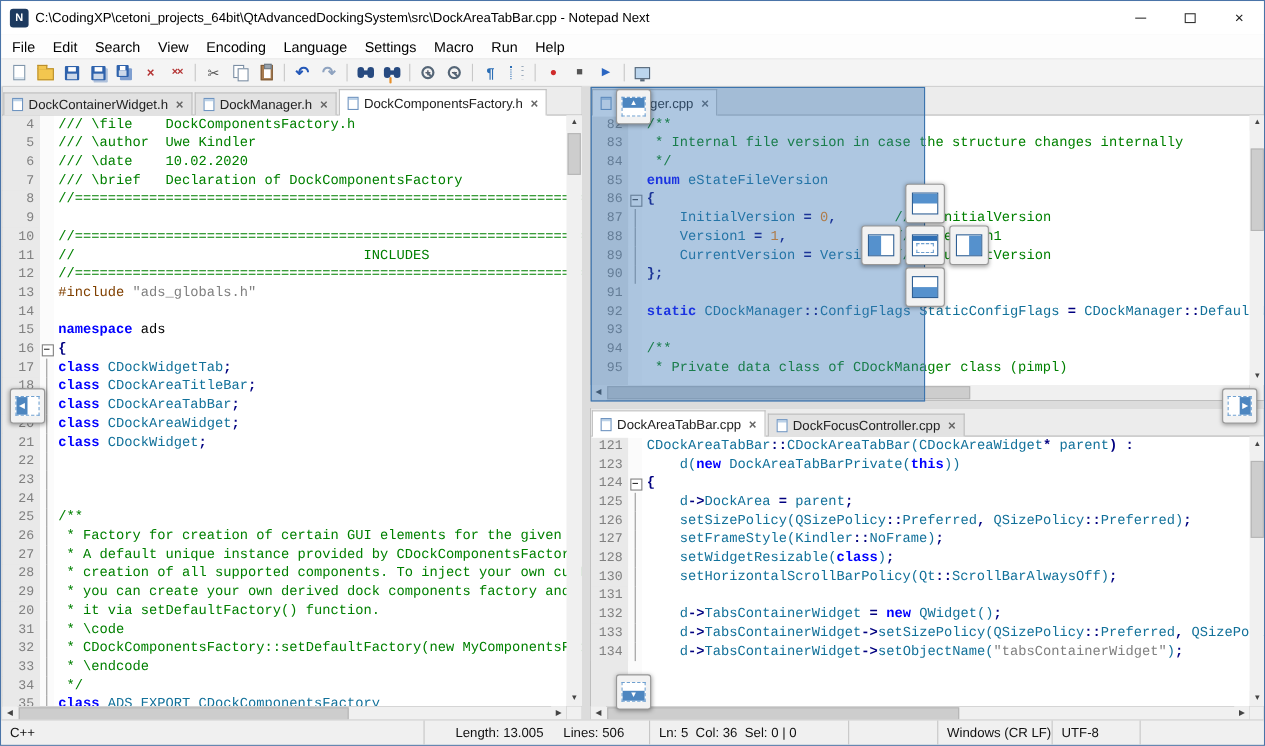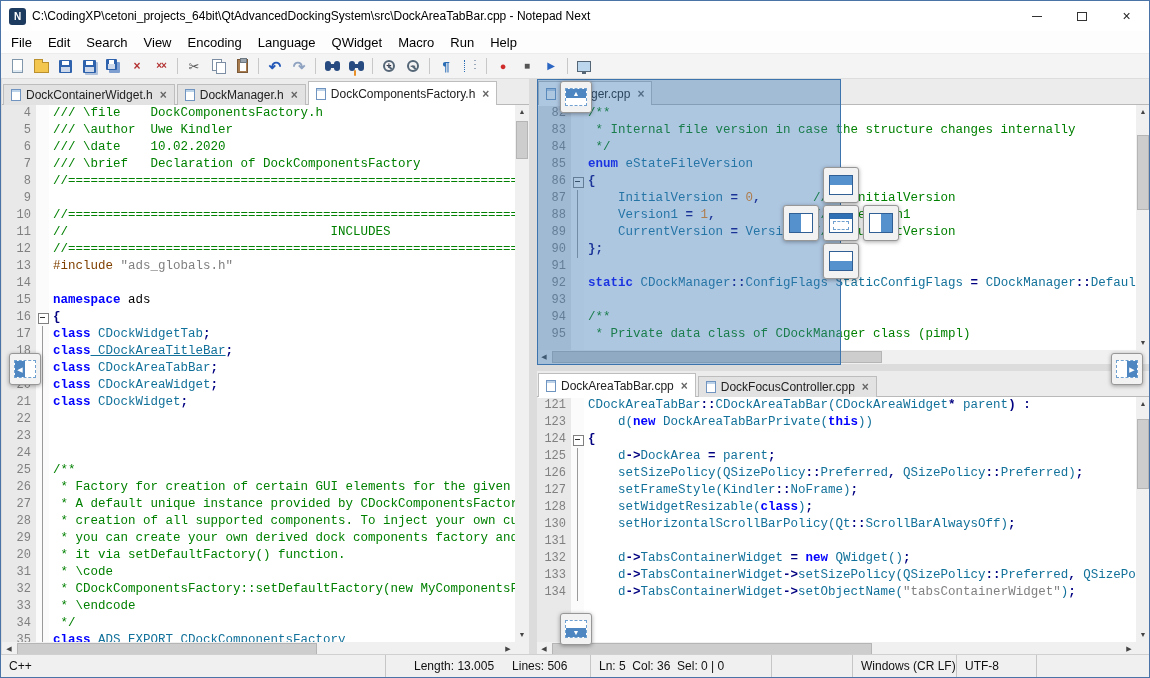--- a/index.html
+++ b/index.html
@@ -177,21 +177,21 @@
     </div>
   </div>
 
   <div class="menubar">
       <span class="mitem">File</span>
       <span class="mitem">Edit</span>
       <span class="mitem">Search</span>
       <span class="mitem">View</span>
       <span class="mitem">Encoding</span>
       <span class="mitem">Language</span>
-      <span class="mitem">QWidget</span>
+      <span class="mitem">Settings</span>
       <span class="mitem">Macro</span>
       <span class="mitem">Run</span>
       <span class="mitem">Help</span>
     </div>
   <div class="toolbar">
       <div class="tbtn">
         <div class="tic ic-new-file"></div>
       </div>
       <div class="tbtn">
         <div class="tic ic-open-file"></div>
@@ -293,21 +293,21 @@
           <div class="crow"><span class="ln">8</span><span class="fold"></span><span class="code"><span style="color: rgb(0, 128, 0);">//============================================================================</span></span></div>
           <div class="crow"><span class="ln">9</span><span class="fold"></span><span class="code"></span></div>
           <div class="crow"><span class="ln">10</span><span class="fold"></span><span class="code"><span style="color: rgb(0, 128, 0);">//============================================================================</span></span></div>
           <div class="crow"><span class="ln">11</span><span class="fold"></span><span class="code"><span style="color: rgb(0, 128, 0);">//                                   INCLUDES</span></span></div>
           <div class="crow"><span class="ln">12</span><span class="fold"></span><span class="code"><span style="color: rgb(0, 128, 0);">//============================================================================</span></span></div>
           <div class="crow"><span class="ln">13</span><span class="fold"></span><span class="code"><span style="color: rgb(128, 64, 0);">#include </span><span style="color: rgb(128, 128, 128);">"ads_globals.h"</span></span></div>
           <div class="crow"><span class="ln">14</span><span class="fold"></span><span class="code"></span></div>
           <div class="crow"><span class="ln">15</span><span class="fold"></span><span class="code"><span style="color: rgb(0, 0, 255); font-weight: bold;">namespace</span><span style="color: rgb(0, 0, 0);"> ads</span></span></div>
           <div class="crow"><span class="ln">16</span><span class="fold f-box"></span><span class="code"><span style="color: rgb(0, 0, 128); font-weight: bold;">{</span></span></div>
           <div class="crow"><span class="ln">17</span><span class="fold f-line"></span><span class="code"><span style="color: rgb(0, 0, 255); font-weight: bold;">class</span><span style="color: rgb(18, 113, 154);"> CDockWidgetTab</span><span style="color: rgb(0, 0, 128); font-weight: bold;">;</span></span></div>
-          <div class="crow"><span class="ln">18</span><span class="fold f-line"></span><span class="code"><span style="color: rgb(0, 0, 255); font-weight: bold;">class</span><span style="color: rgb(18, 113, 154); text-decoration: underline;"> CDockAreaTitleBar</span><span style="color: rgb(0, 0, 128); font-weight: bold;">;</span></span></div>
+          <div class="crow"><span class="ln">18</span><span class="fold f-line"></span><span class="code"><span style="color: rgb(0, 0, 255); font-weight: bold;">class</span><span style="color: rgb(18, 113, 154);"> CDockAreaTitleBar</span><span style="color: rgb(0, 0, 128); font-weight: bold;">;</span></span></div>
           <div class="crow"><span class="ln">19</span><span class="fold f-line"></span><span class="code"><span style="color: rgb(0, 0, 255); font-weight: bold;">class</span><span style="color: rgb(18, 113, 154);"> CDockAreaTabBar</span><span style="color: rgb(0, 0, 128); font-weight: bold;">;</span></span></div>
           <div class="crow"><span class="ln">20</span><span class="fold f-line"></span><span class="code"><span style="color: rgb(0, 0, 255); font-weight: bold;">class</span><span style="color: rgb(18, 113, 154);"> CDockAreaWidget</span><span style="color: rgb(0, 0, 128); font-weight: bold;">;</span></span></div>
           <div class="crow"><span class="ln">21</span><span class="fold f-line"></span><span class="code"><span style="color: rgb(0, 0, 255); font-weight: bold;">class</span><span style="color: rgb(18, 113, 154);"> CDockWidget</span><span style="color: rgb(0, 0, 128); font-weight: bold;">;</span></span></div>
           <div class="crow"><span class="ln">22</span><span class="fold f-line"></span><span class="code"></span></div>
           <div class="crow"><span class="ln">23</span><span class="fold f-line"></span><span class="code"></span></div>
           <div class="crow"><span class="ln">24</span><span class="fold f-line"></span><span class="code"></span></div>
           <div class="crow"><span class="ln">25</span><span class="fold f-line"></span><span class="code"><span style="color: rgb(0, 128, 0);">/**</span></span></div>
           <div class="crow"><span class="ln">26</span><span class="fold f-line"></span><span class="code"><span style="color: rgb(0, 128, 0);"> * Factory for creation of certain GUI elements for the given</span></span></div>
           <div class="crow"><span class="ln">27</span><span class="fold f-line"></span><span class="code"><span style="color: rgb(0, 128, 0);"> * A default unique instance provided by CDockComponentsFactory is</span></span></div>
           <div class="crow"><span class="ln">28</span><span class="fold f-line"></span><span class="code"><span style="color: rgb(0, 128, 0);"> * creation of all supported components. To inject your own custom</span></span></div>

